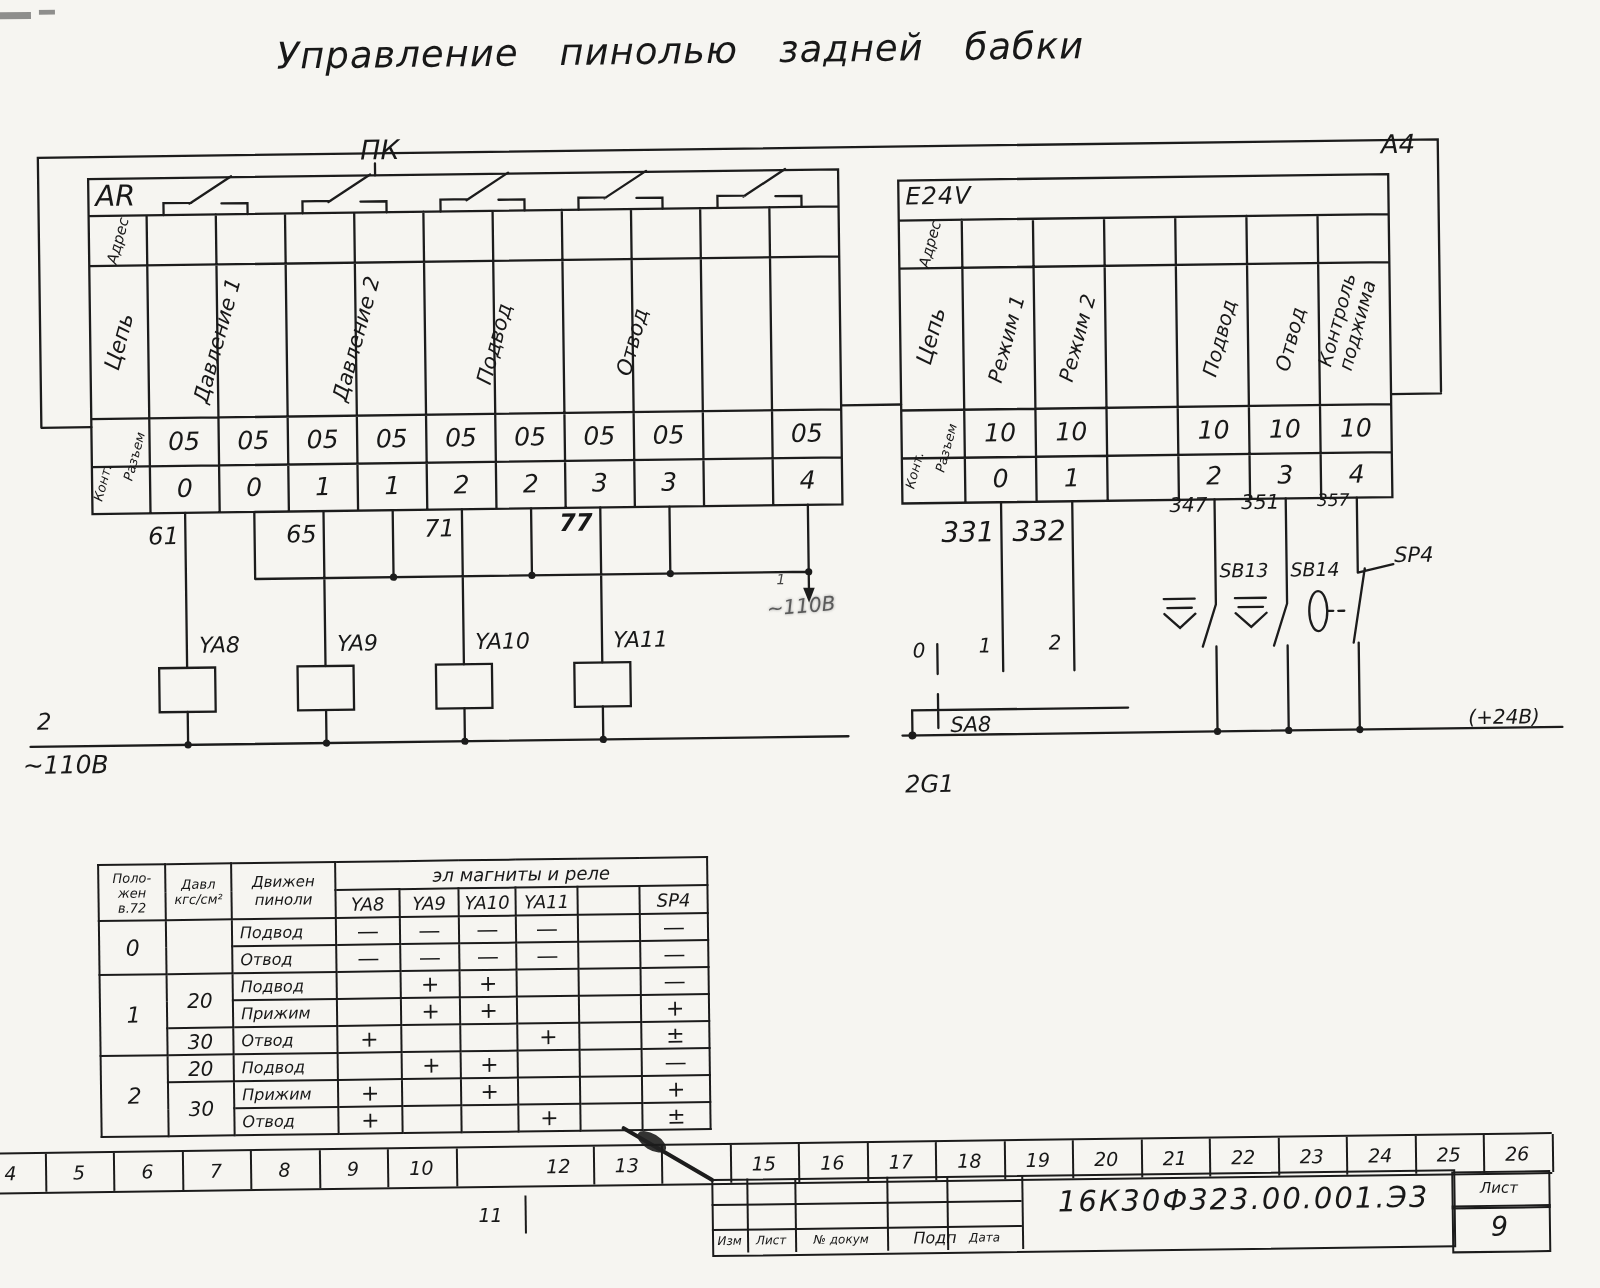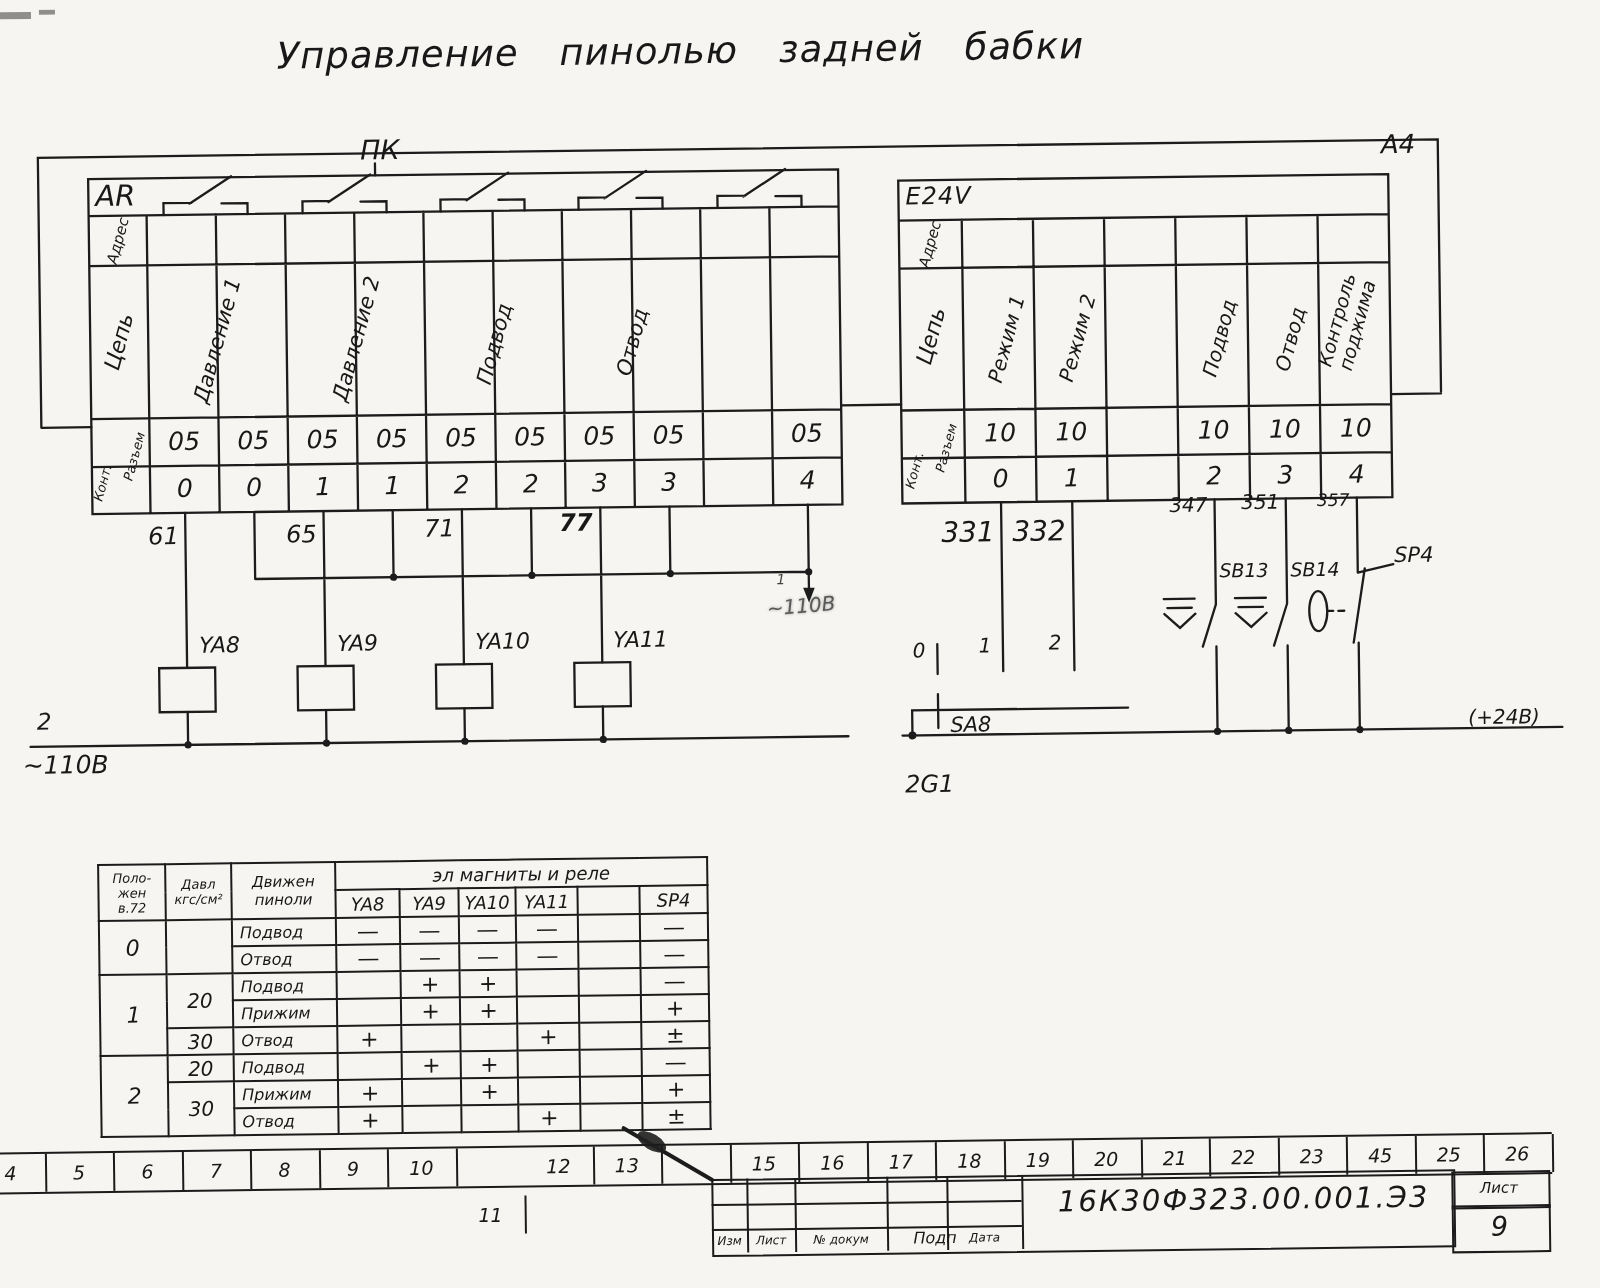--- a/index.html
+++ b/index.html
@@ -347,21 +347,21 @@
       <div class="ruler-cell" style="left: 685px;"></div>
       <div class="ruler-cell" style="left: 753.5px;">15</div>
       <div class="ruler-cell" style="left: 822px;">16</div>
       <div class="ruler-cell" style="left: 890.5px;">17</div>
       <div class="ruler-cell" style="left: 959px;">18</div>
       <div class="ruler-cell" style="left: 1027.5px;">19</div>
       <div class="ruler-cell" style="left: 1096px;">20</div>
       <div class="ruler-cell" style="left: 1164.5px;">21</div>
       <div class="ruler-cell" style="left: 1233px;">22</div>
       <div class="ruler-cell" style="left: 1301.5px;">23</div>
-      <div class="ruler-cell" style="left: 1370px;">45</div>
+      <div class="ruler-cell" style="left: 1370px;">24</div>
       <div class="ruler-cell" style="left: 1438.5px;">25</div>
       <div class="ruler-cell" style="left: 1507px;">26</div>
     </div>
 
   <div class="box" style="left:705px;top:1178px;width:740px;height:74px;"></div>
   <div class="vln" style="left:740px;top:1178px;height:74px;"></div>
   <div class="vln" style="left:788px;top:1178px;height:74px;"></div>
   <div class="vln" style="left:880px;top:1178px;height:74px;"></div>
   <div class="vln" style="left:940px;top:1178px;height:74px;"></div>
   <div class="vln" style="left:1015px;top:1178px;height:74px;"></div>

